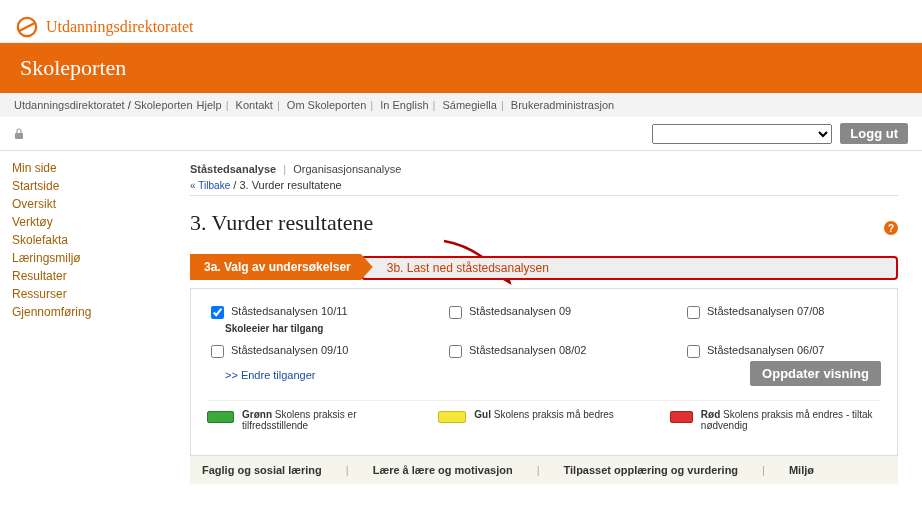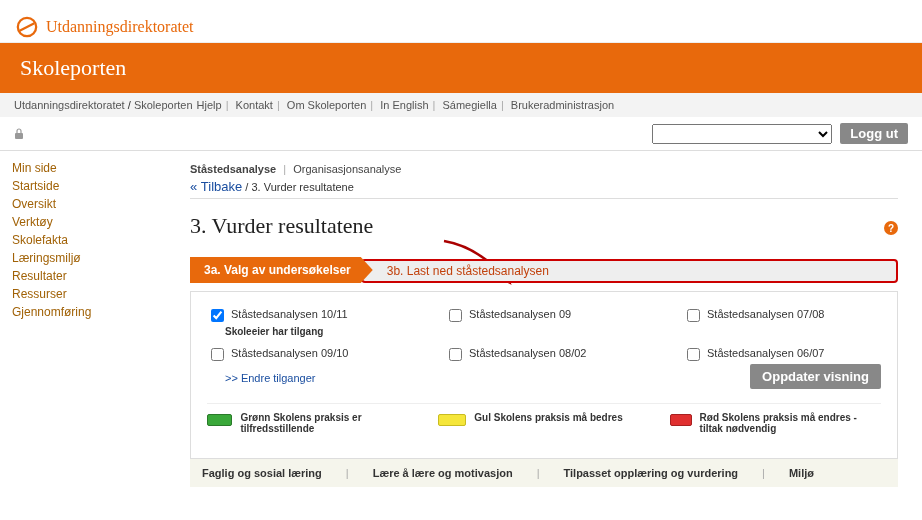--- a/index.html
+++ b/index.html
@@ -104,21 +104,21 @@
   .page-breadcrumb {
     font-size: 11px;
     color: #444;
     margin: 4px 0;
   }
   .page-breadcrumb .strong { font-weight: bold; }
   .page-breadcrumb .sep { color: #aaa; margin: 0 4px;}
   .back-link {
     color: #1a4ea0;
     text-decoration: none;
-    font-size: 13px;
+    font-size: 10px;
   }
   .back-link::before { content: "«\00a0"; }
   hr.thin {
     border: none;
     border-top: 1px solid #ddd;
     margin: 4px 0 10px 0;
   }
   h2.page-title {
     font-family: Georgia, serif;
     font-weight: normal;
@@ -217,21 +217,20 @@
     display: flex;
     justify-content: flex-end;
     margin-top: -20px;
   }
   .legend {
     display: flex;
     gap: 20px;
     margin: 14px 0 4px 0;
     padding: 8px 0;
     border-top: 1px solid #eee;
-    font-weight: bold;
   }
   .legend-item {
     display: flex;
     gap: 8px;
     align-items: flex-start;
     flex: 1;
     font-size: 10px;
   }
   .swatch {
     width: 26px;

